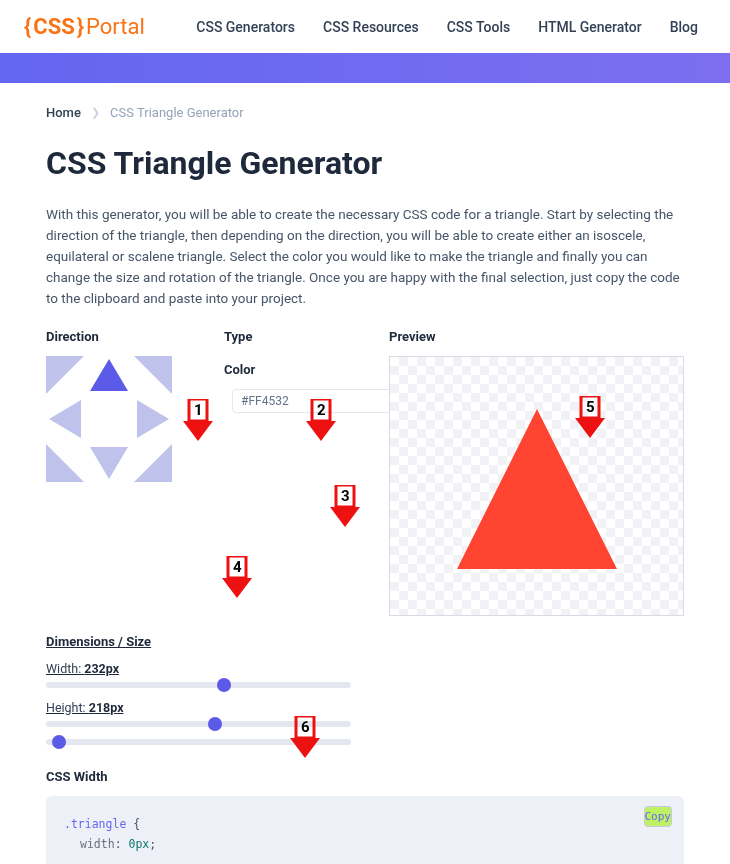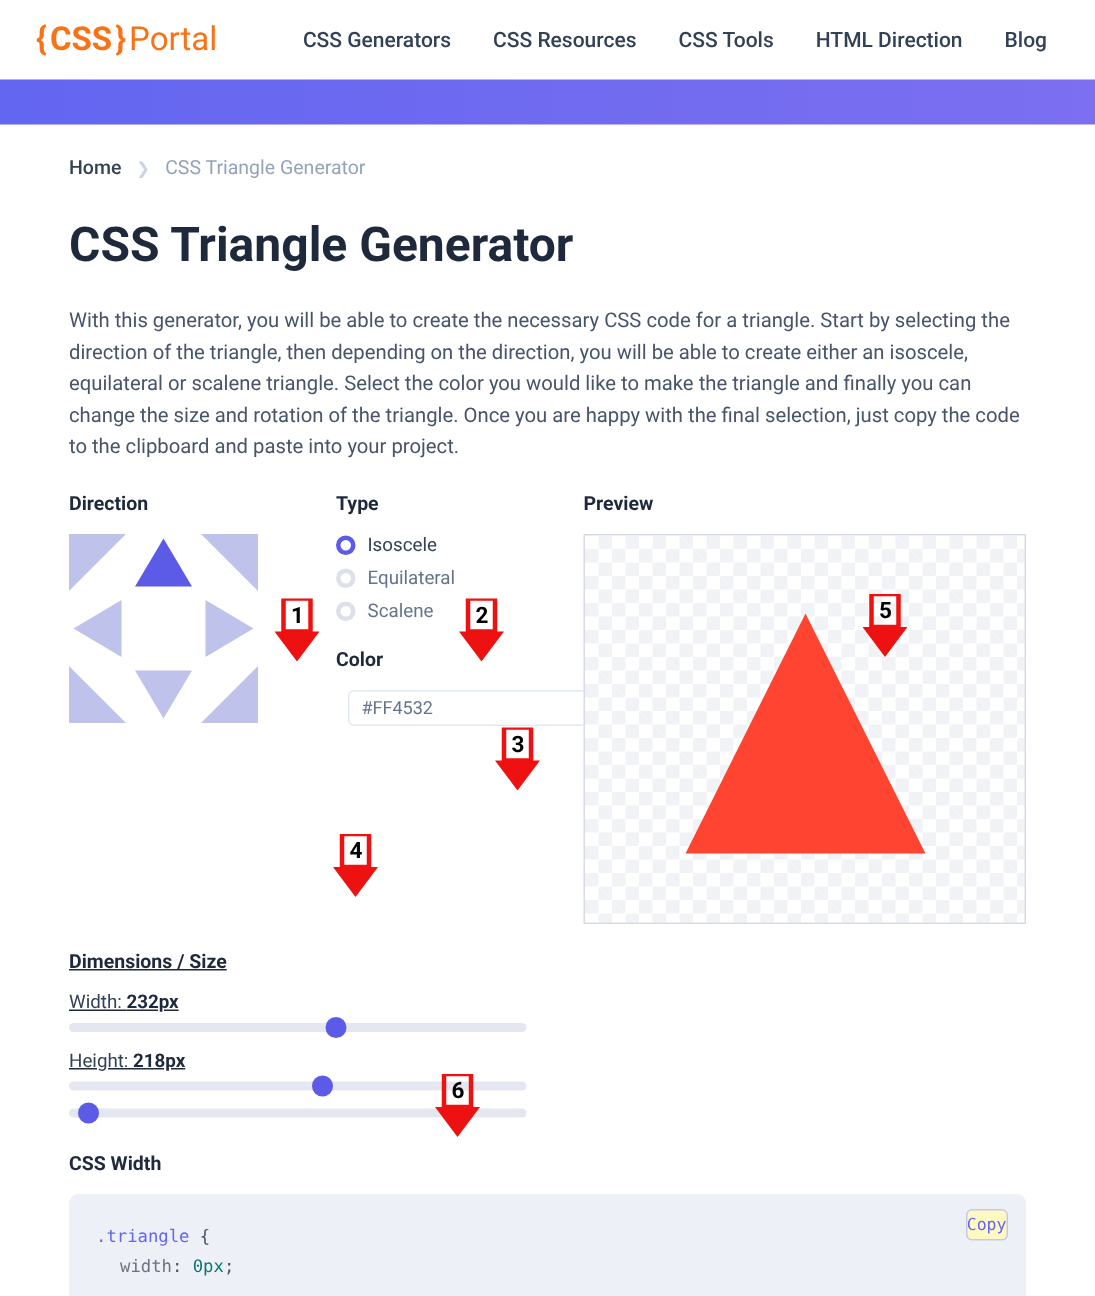--- a/index.html
+++ b/index.html
@@ -76,21 +76,21 @@
 .dims { margin-top: 18px; width: 305px; text-decoration: underline;}
 .dim-item { margin-bottom: 12px;}
 .dim-label { font-size:12.5px; color:#334155; margin-bottom:6px; display:block;}
 .dim-label b { font-weight:700; color:#1e293b;}
 .slider { position:relative; height:6px; background:#e5e7f0; border-radius:3px; cursor:pointer;}
 .slider .thumb { position:absolute; width:14px; height:14px; background:#5b5be8; border-radius:50%; top:-4px; cursor:pointer;}
 
 
 .code-section { margin-top: 24px;}
 .code-box { background:#eef0f8; border-radius:6px; padding: 18px 18px; margin-top:12px; position:relative; font-family: "SFMono-Regular", Consolas, monospace; font-size:11.5px; line-height:1.75; color:#475569;}
-.copy-btn { position:absolute; top:10px; right:12px; border:1px solid #c7c9e0; background:#fef9c3; color:#6366f1; font-size:11px; padding:3px 0; border-radius:4px; cursor:pointer; font-family:inherit;}
+.copy-btn { position:absolute; top:10px; right:12px; border:1px solid #c7c9e0; background:#bef264; color:#6366f1; font-size:11px; padding:3px 0; border-radius:4px; cursor:pointer; font-family:inherit;}
 .code-box .sel { color:#6366f1;}
 .code-box .prop { color:#6b7280;}
 .code-box .num { color:#0f766e;}
 .indent { padding-left: 16px; display:block;}
 
 
 .annot { position:absolute; pointer-events:none; z-index:100;}
 .arrow-num { position:absolute; font-weight:700; font-size:15px; color:#000;}
 .arrow-svg { display:block;}
 
@@ -110,21 +110,21 @@
   <div class="logo">
     <span class="brace">{</span>
       <span class="css">CSS</span>
       <span class="brace">}</span>
       <span class="portal">Portal</span>
   </div>
   <div class="nav">
     <a>CSS Generators</a>
     <a>CSS Resources</a>
     <a>CSS Tools</a>
-    <a>HTML Direction</a>
+    <a>HTML Generator</a>
     <a>Blog</a>
   </div>
 </div>
 
 <div class="banner"></div>
 
 <div class="container">
 
   <div class="breadcrumb">
     <span class="home">Home</span>
@@ -163,34 +163,20 @@
             <div class="tri"></div>
           </div>
         <div class="dir-cell dir-br">
             <div class="tri"></div>
           </div>
       </div>
     </div>
 
     <div class="col-mid">
       <span class="section-label">Type</span>
-      <div class="radio-list">
-        <div class="radio selected">
-          <div class="dot"></div>
-          <span>Isoscele</span>
-        </div>
-        <div class="radio">
-          <div class="dot"></div>
-          <span>Equilateral</span>
-        </div>
-        <div class="radio">
-          <div class="dot"></div>
-          <span>Scalene</span>
-        </div>
-      </div>
 
       <span class="section-label" style="margin-top:18px;">Color</span>
       <div class="color-row">
         <div class="swatch"></div>
         <input class="color-input" value="#FF4532" style="">
       </div>
     </div>
 
     <div class="col-right">
       <span class="section-label">Preview</span>

